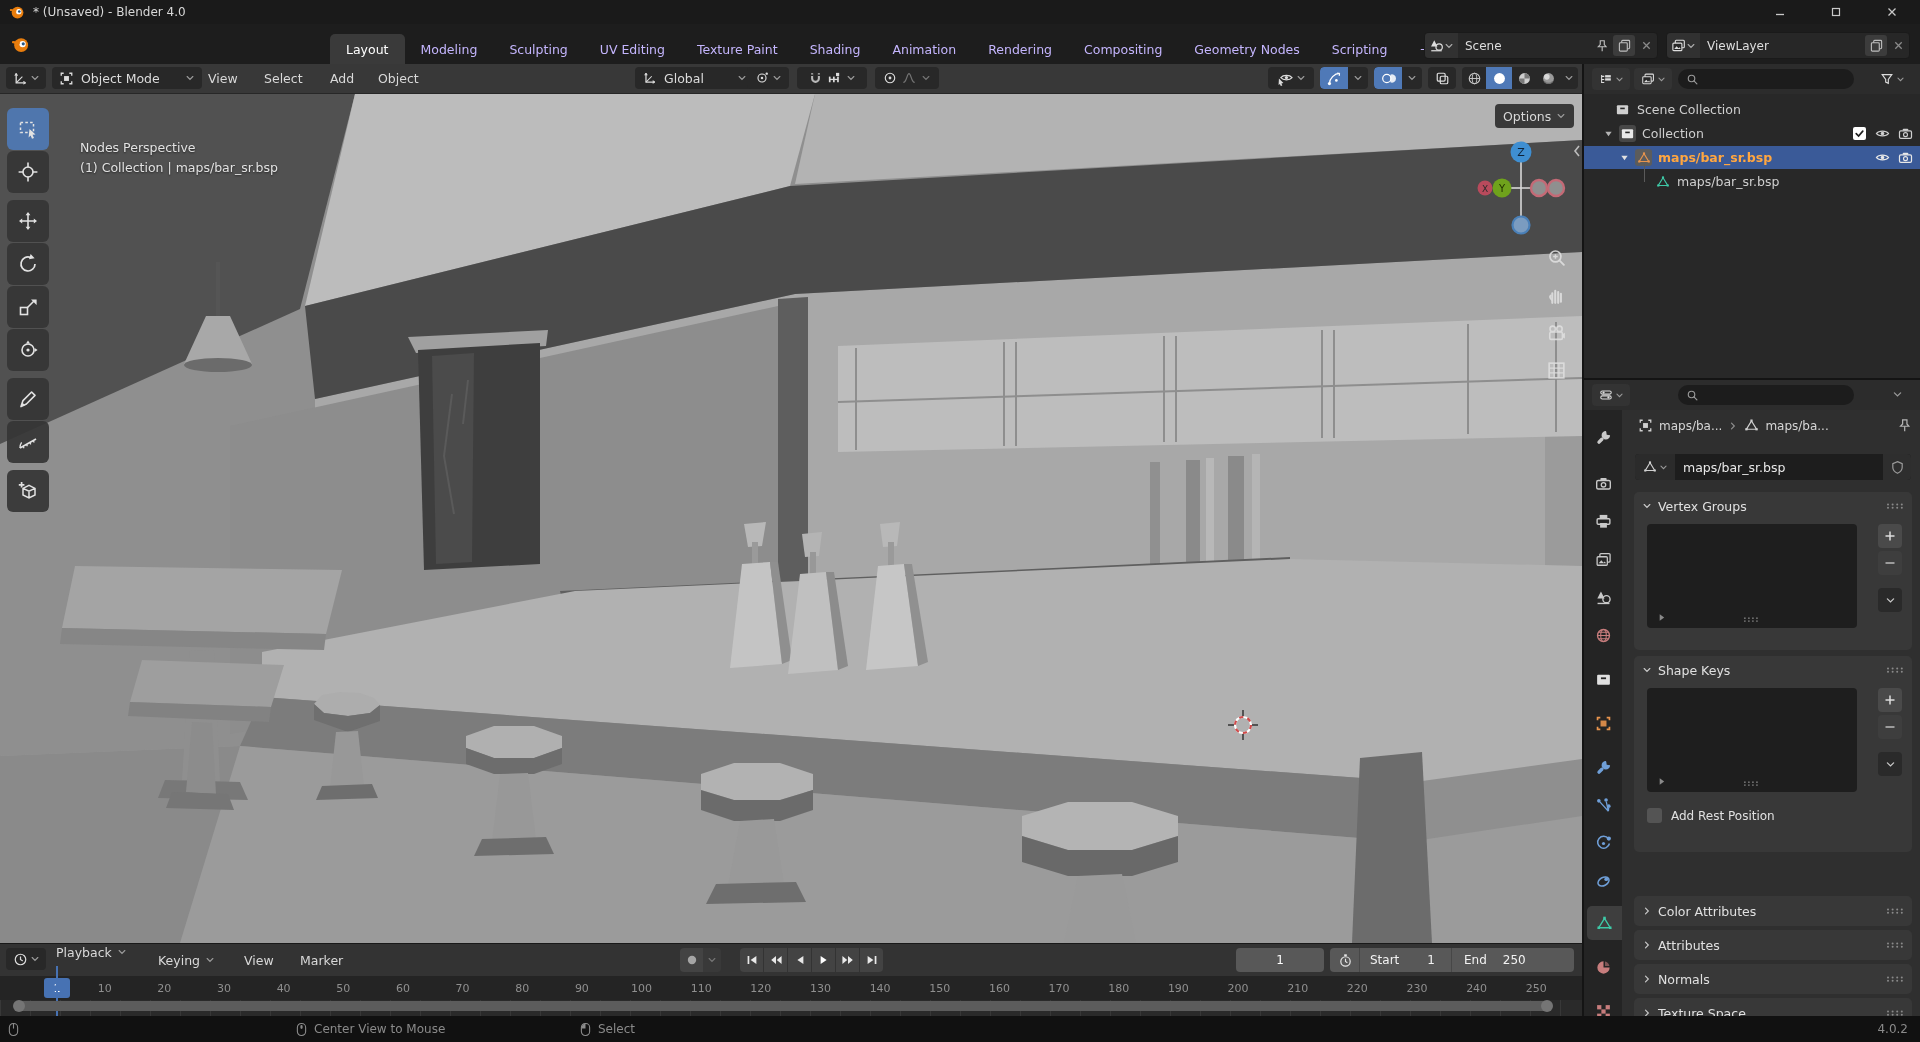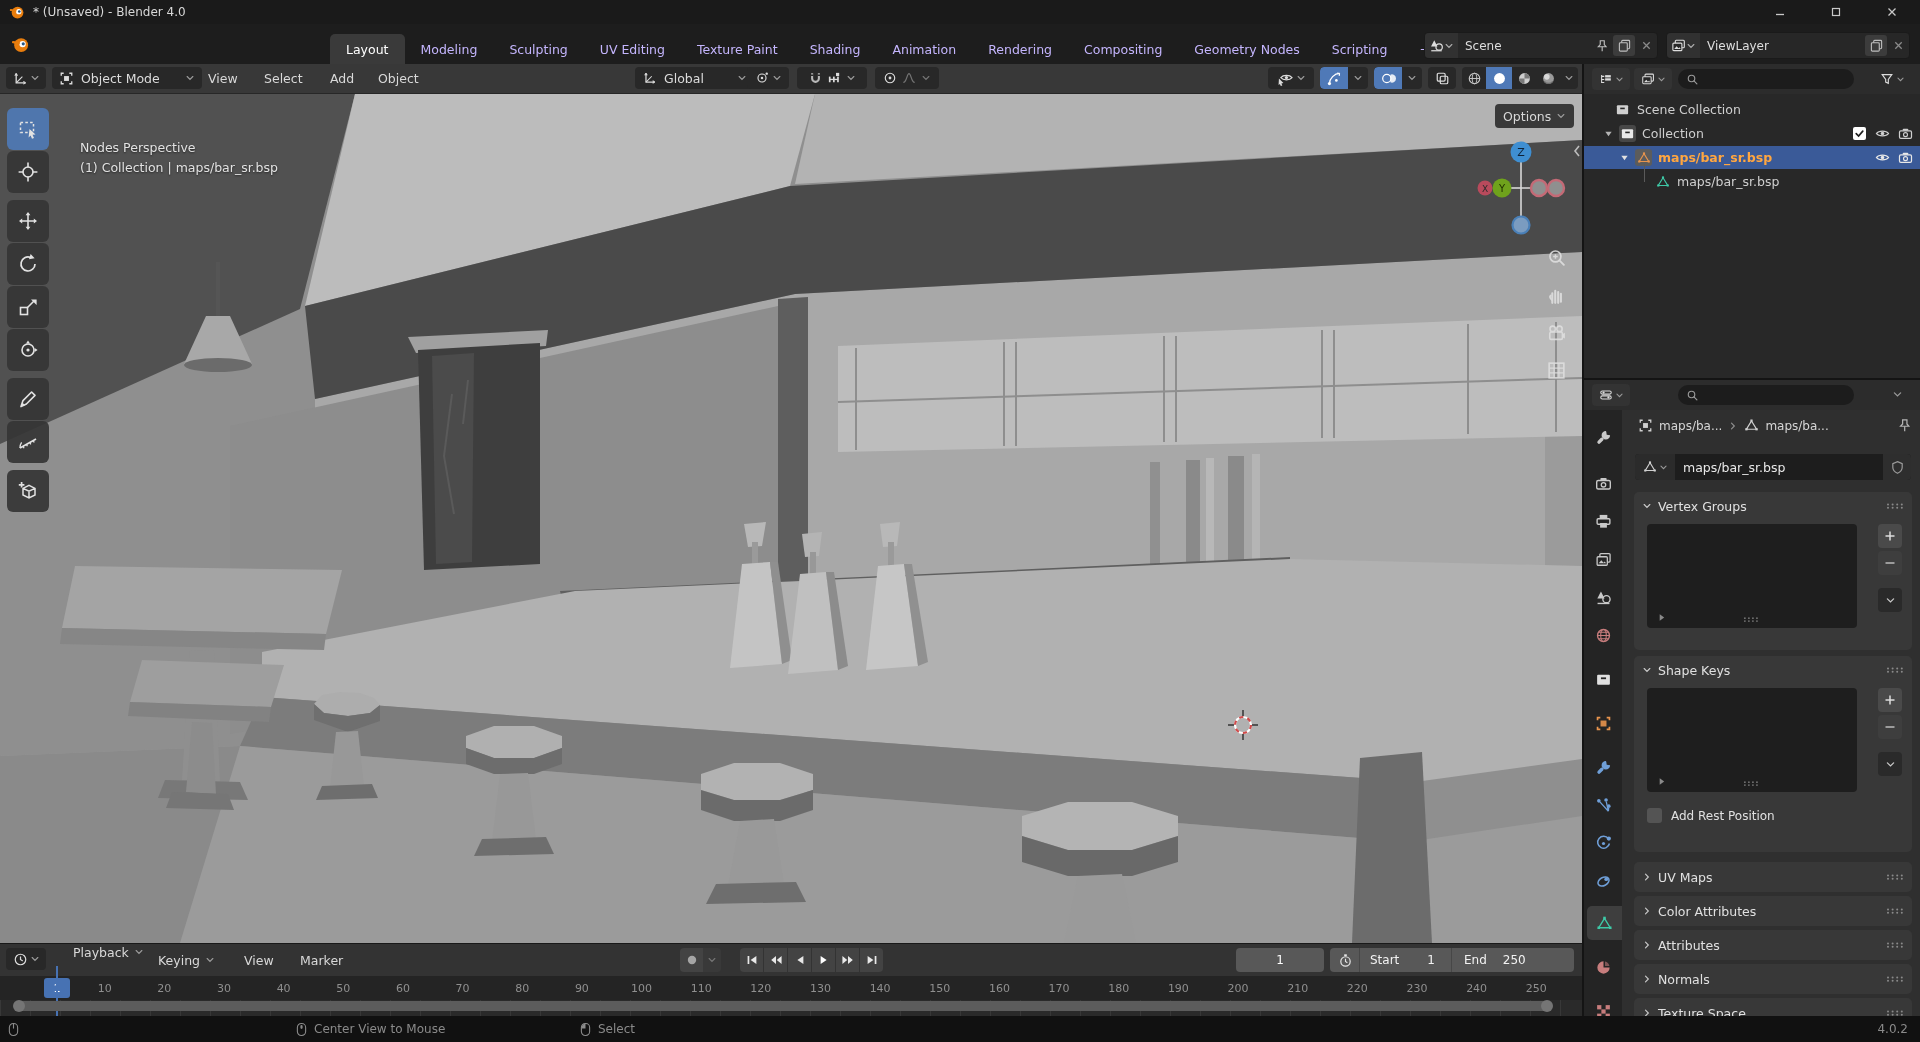--- a/index.html
+++ b/index.html
@@ -837,21 +837,21 @@
 <div id="timeline">
   <div id="tl-header">
     <div class="hbtn" style="left:6px;top:4px;width:40px;justify-content:center;gap:2px;background:#282828">
       <svg class="ic" width="15" height="15">
           <use href="#i-clock"></use>
         </svg>
       <svg class="ic" width="10" height="10" color="#9a9a9a">
           <use href="#i-chev"></use>
         </svg>
     </div>
-    <div class="hmenu" style="left:61px;height:16px">
+    <div class="hmenu" style="left:44px;height:16px">
       <span>Playback</span>
       <svg class="ic" width="10" height="10" color="#9a9a9a" style="margin-left:5px">
           <use href="#i-chev"></use>
         </svg>
     </div>
     <div class="hmenu" style="left:146px;height:32px">
       <span>Keying</span>
       <svg class="ic" width="10" height="10" color="#9a9a9a" style="margin-left:5px">
           <use href="#i-chev"></use>
         </svg>
@@ -1253,31 +1253,20 @@
             <svg class="ic" width="11" height="11" color="#c9c9c9">
               <use href="#i-chev"></use>
             </svg>
           </span>
         <div class="flex" style="position:absolute;left:13px;top:152px;gap:9px">
           <span style="width:15px;height:15px;background:#545454;border-radius:3px"></span>
           <span style="color:#e0e0e0">Add Rest Position</span>
         </div>
       </div>
 
-      <div class="collapsed" style="top:452px">
-        <svg class="ic" width="10" height="10" color="#c9c9c9">
-            <use href="#i-chevr"></use>
-          </svg>
-        <span>UV Maps</span>
-        <span class="grip">
-            <svg class="ic" width="18" height="8">
-              <use href="#i-grip"></use>
-            </svg>
-          </span>
-      </div>
       <div class="collapsed" style="top:486px">
         <svg class="ic" width="10" height="10" color="#c9c9c9">
             <use href="#i-chevr"></use>
           </svg>
         <span>Color Attributes</span>
         <span class="grip">
             <svg class="ic" width="18" height="8">
               <use href="#i-grip"></use>
             </svg>
           </span>

